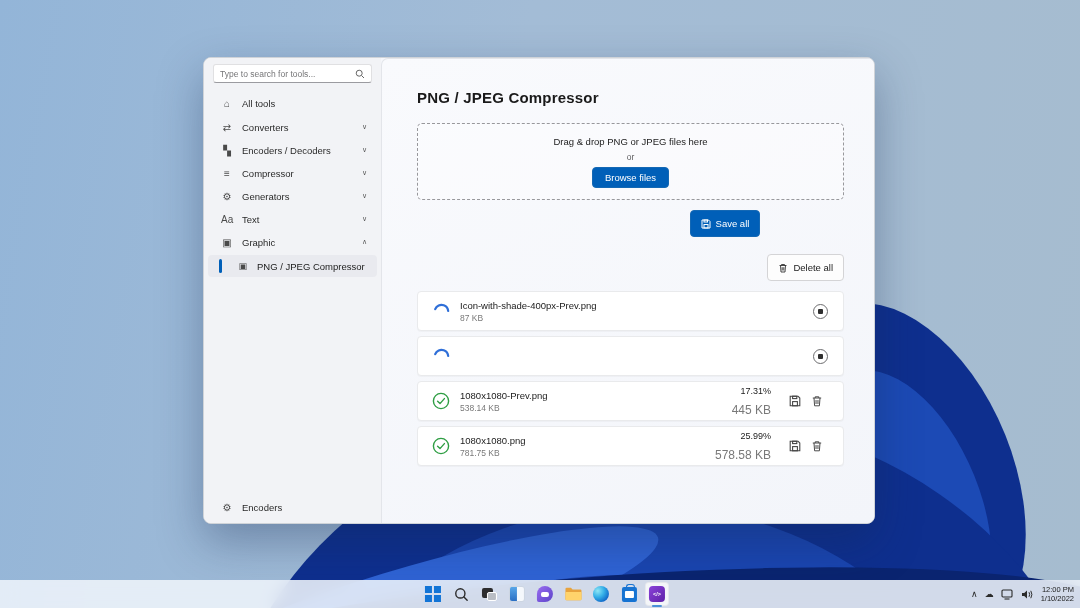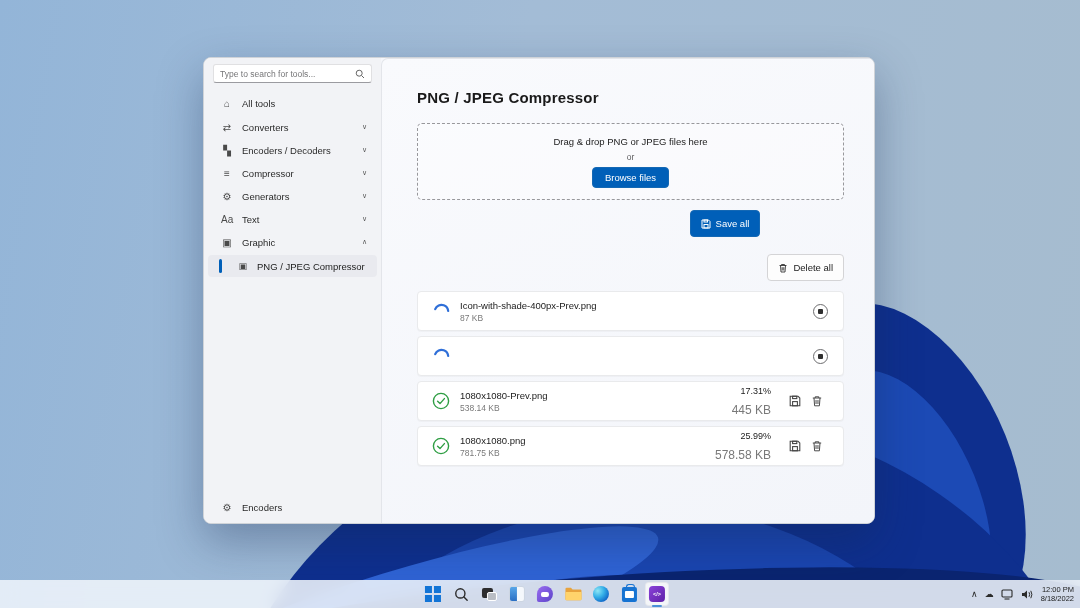--- a/index.html
+++ b/index.html
@@ -393,17 +393,17 @@
       <svg width="13" height="11" viewBox="0 0 13 11">
         <rect x="1" y="1" width="10" height="7" rx="1" fill="none" stroke="#2b2b2b" stroke-width="1.1"></rect>
         <line x1="3.5" y1="10" x2="8.5" y2="10" stroke="#2b2b2b" stroke-width="1.1"></line>
       </svg>
       <svg width="13" height="11" viewBox="0 0 13 11">
         <path d="M1 4 H3.2 L6 1.5 V9.5 L3.2 7 H1 Z" fill="#2b2b2b"></path>
         <path d="M8 3.2 Q9.4 5.5 8 7.8 M9.8 1.8 Q12 5.5 9.8 9.2" fill="none" stroke="#2b2b2b" stroke-width="1"></path>
       </svg>
       <div class="clock">
         <div>12:00 PM</div>
-        <div>8/18/2022</div>
+        <div>1/10/2022</div>
       </div>
     </div>
   </div>
 </div>
 
 </body></html>

